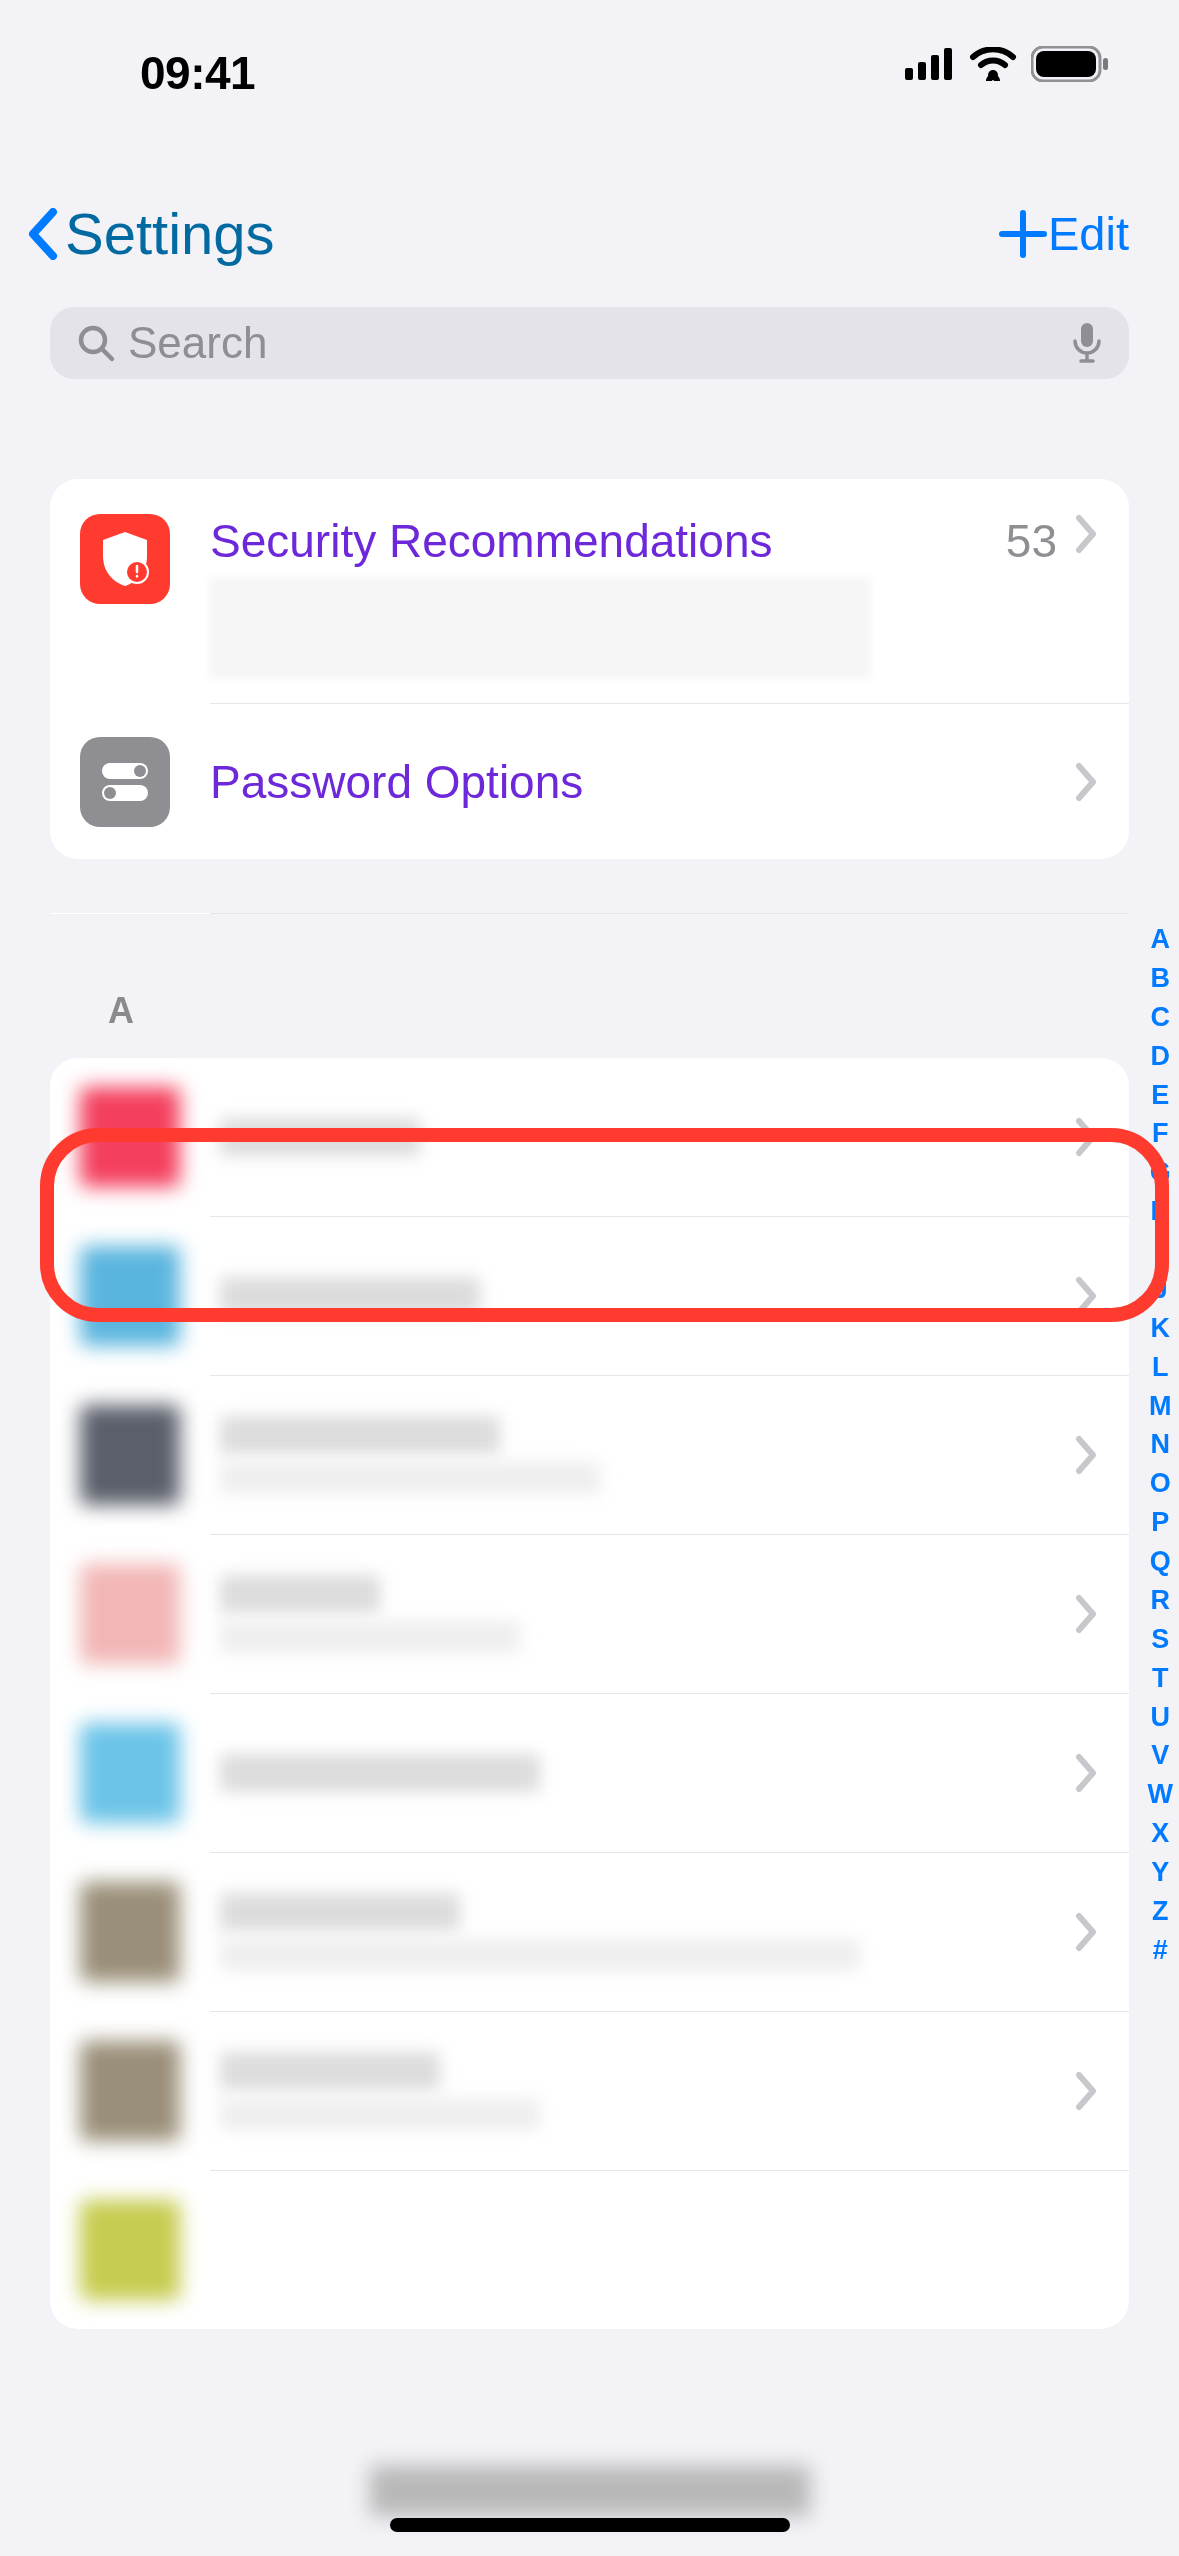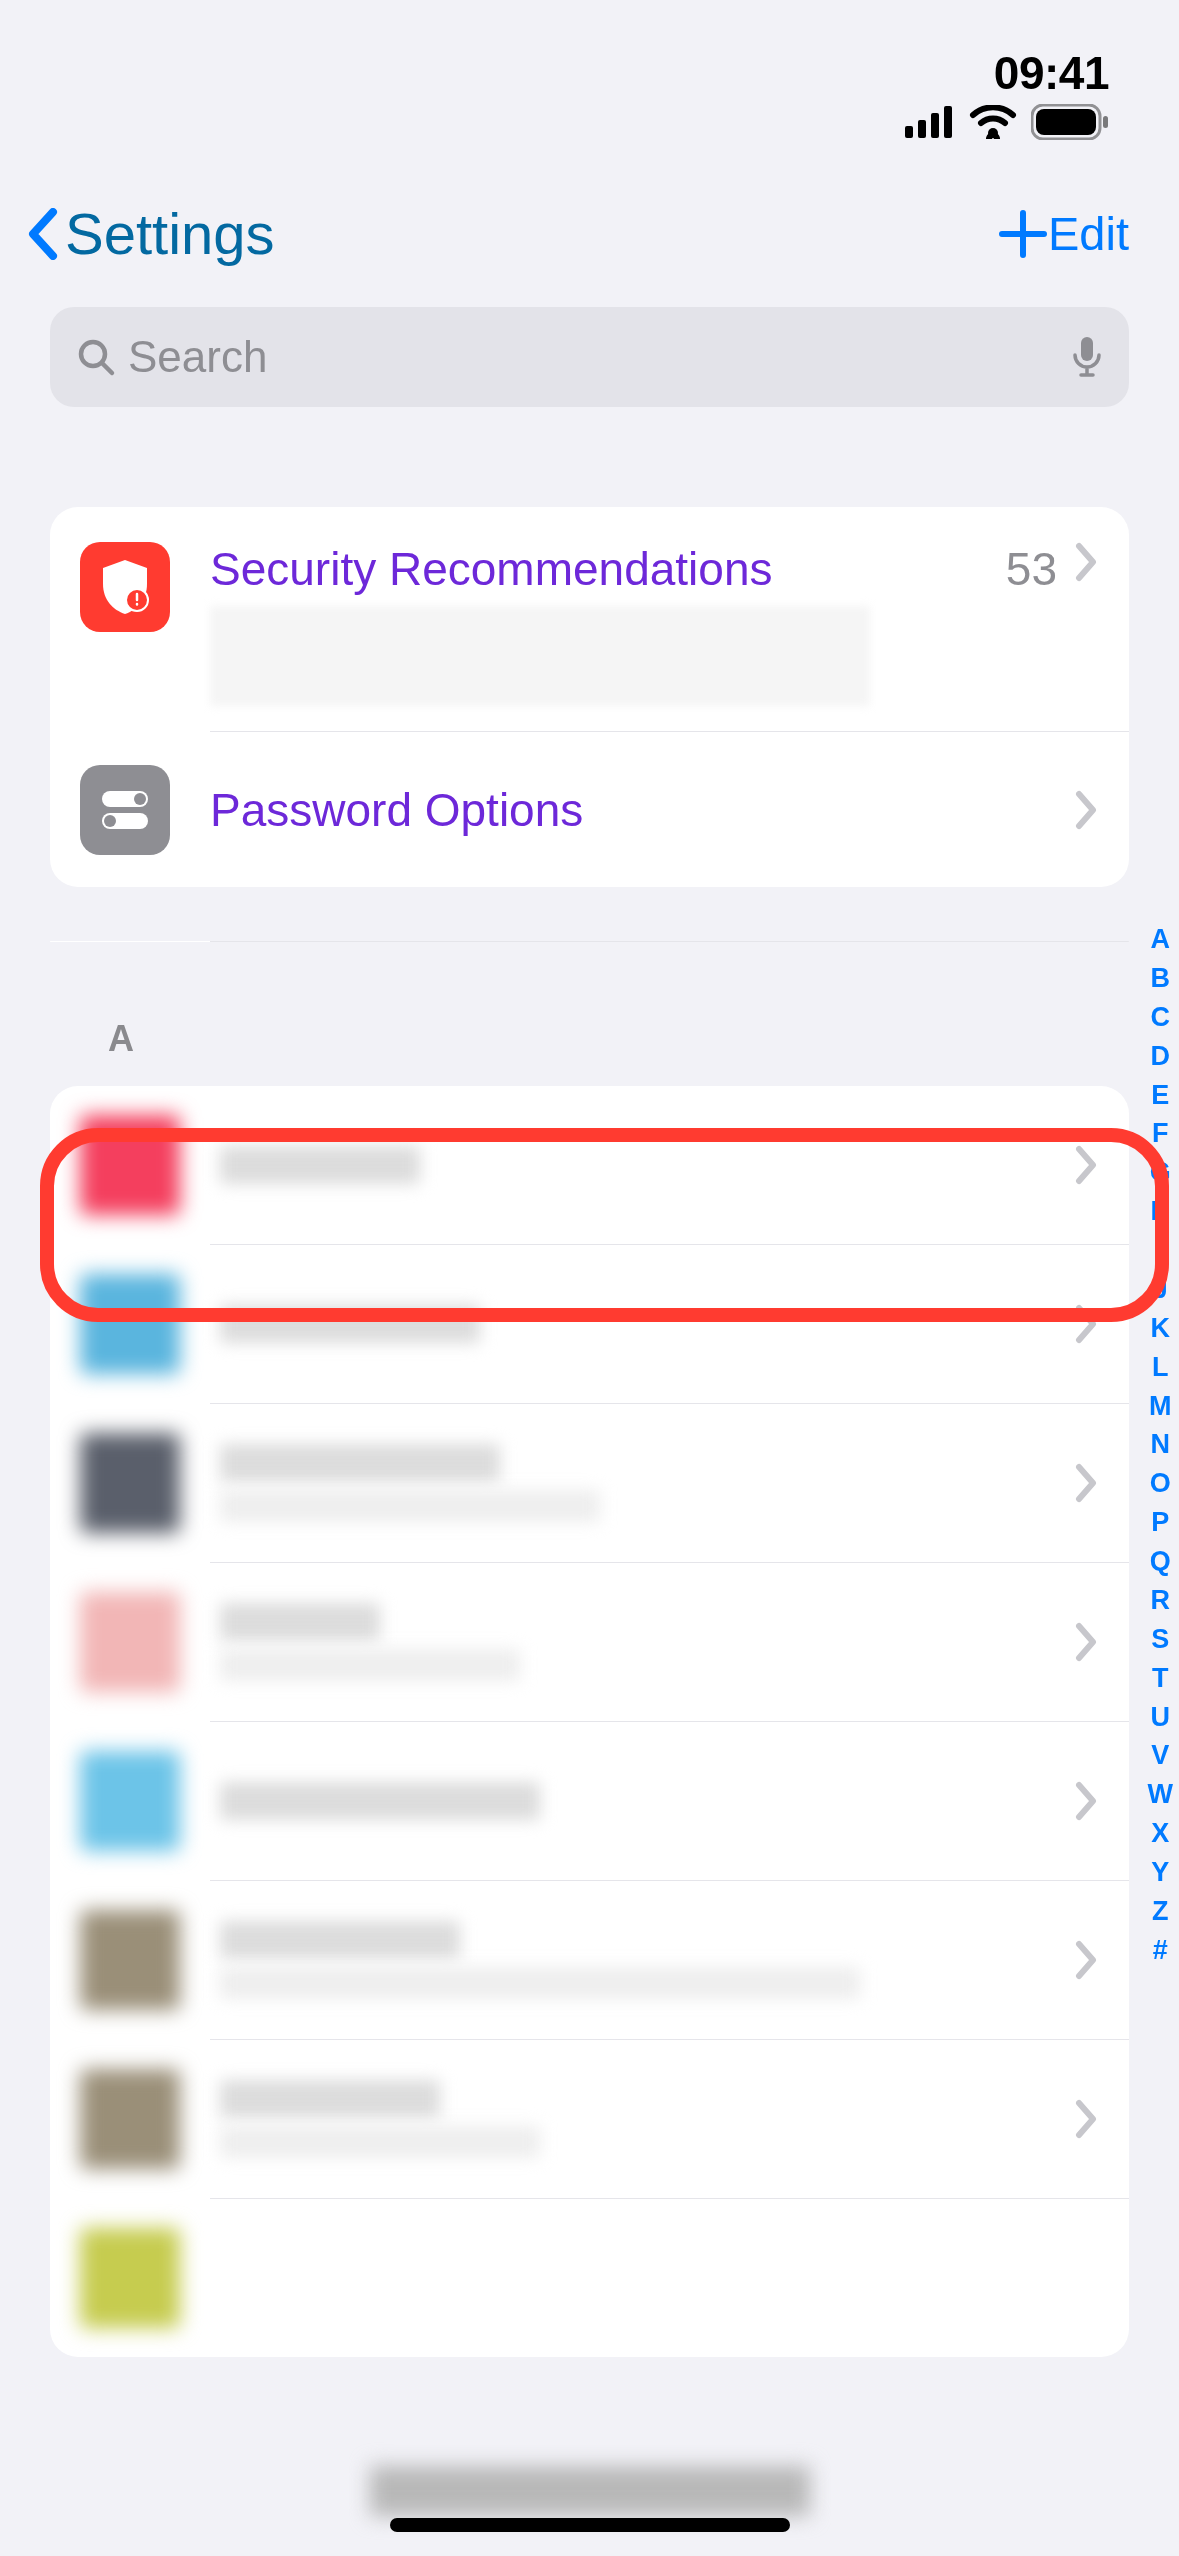--- a/index.html
+++ b/index.html
@@ -12,24 +12,23 @@
     body {
       width: 1179px;
       height: 2556px;
       background: #f2f2f7;
       position: relative;
       overflow: hidden;
     }
     .status-bar {
       display: flex;
       justify-content: space-between;
-      align-items: flex-end;
+      align-items: flex-start;
       padding: 46px 70px 0 140px;
       height: 140px;
-      flex-direction: column;
     }
     .status-time {
       font-size: 46px;
       font-weight: 600;
       letter-spacing: -0.5px;
     }
     .status-icons {
       display: flex;
       align-items: center;
       gap: 14px;
@@ -62,21 +61,21 @@
       align-items: center;
       color: #007aff;
     }
     .nav-edit {
       font-size: 47px;
     }
     .search-bar {
       margin: 10px 50px 0 50px;
       background: #e3e3e9;
       border-radius: 24px;
-      height: 100px;
+      height: 72px;
       display: flex;
       align-items: center;
       padding: 0 26px;
     }
     .search-input {
       flex: 1;
       border: none;
       background: transparent;
       font-size: 44px;
       color: #8e8e93;

